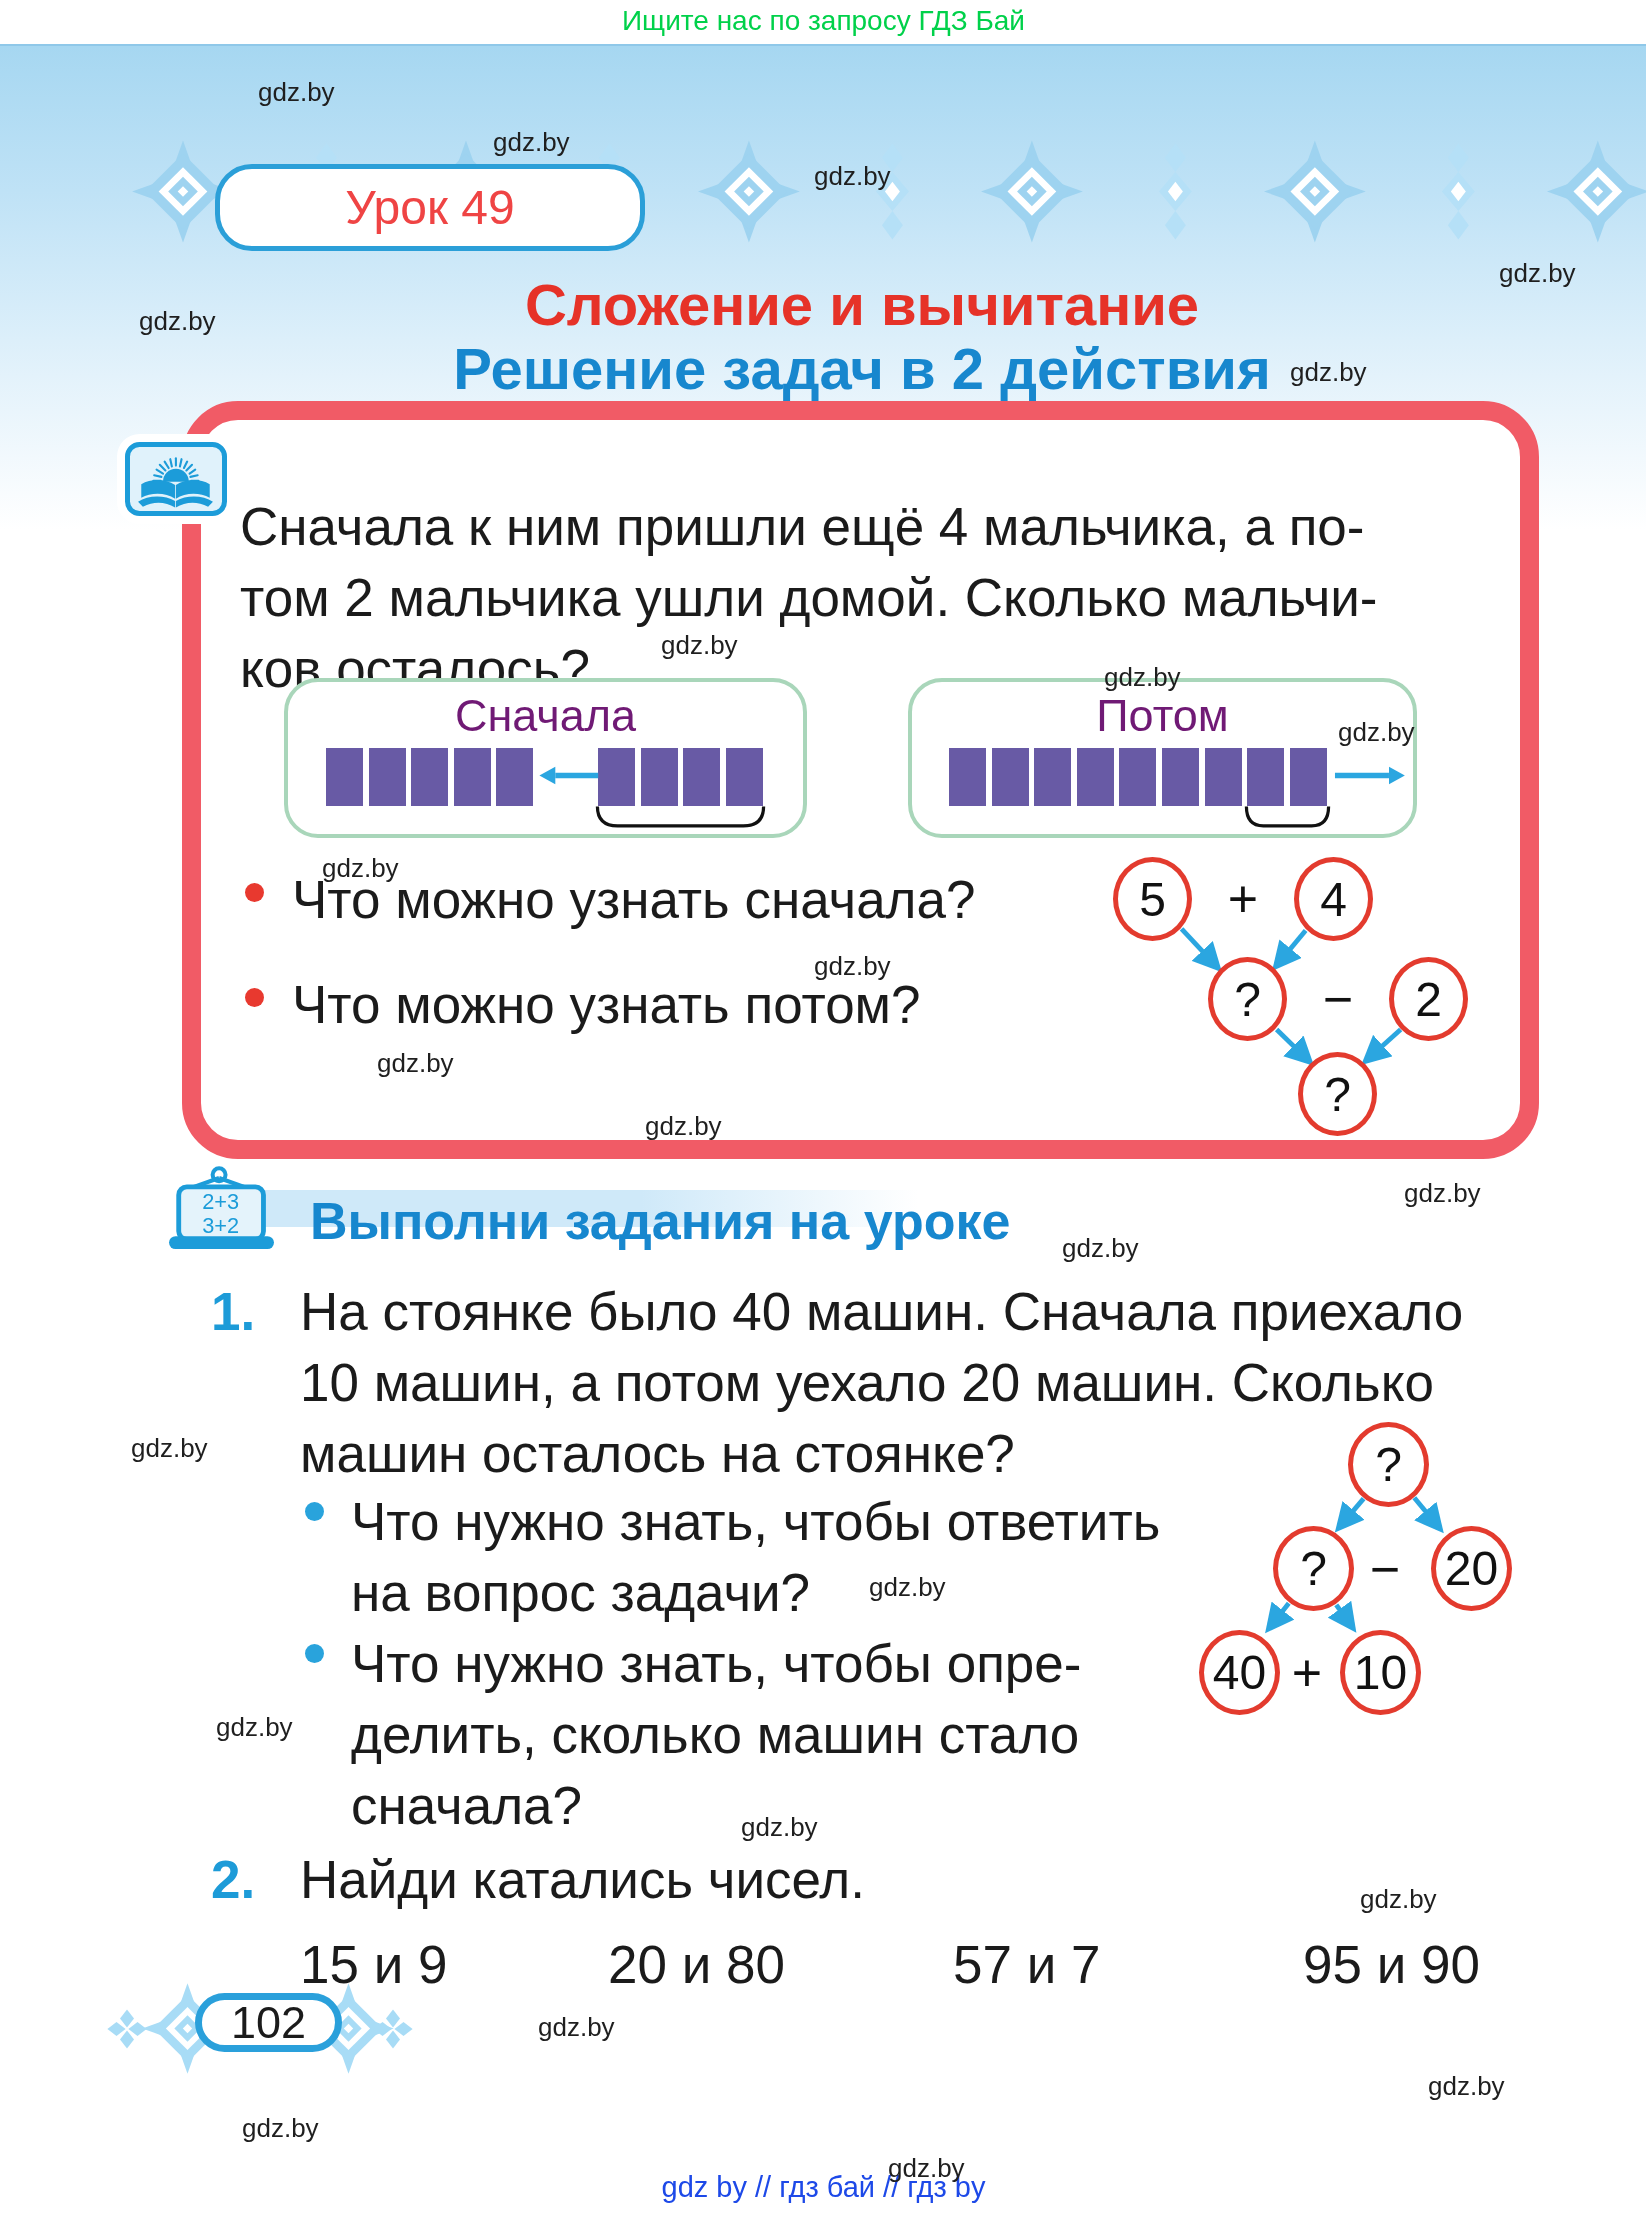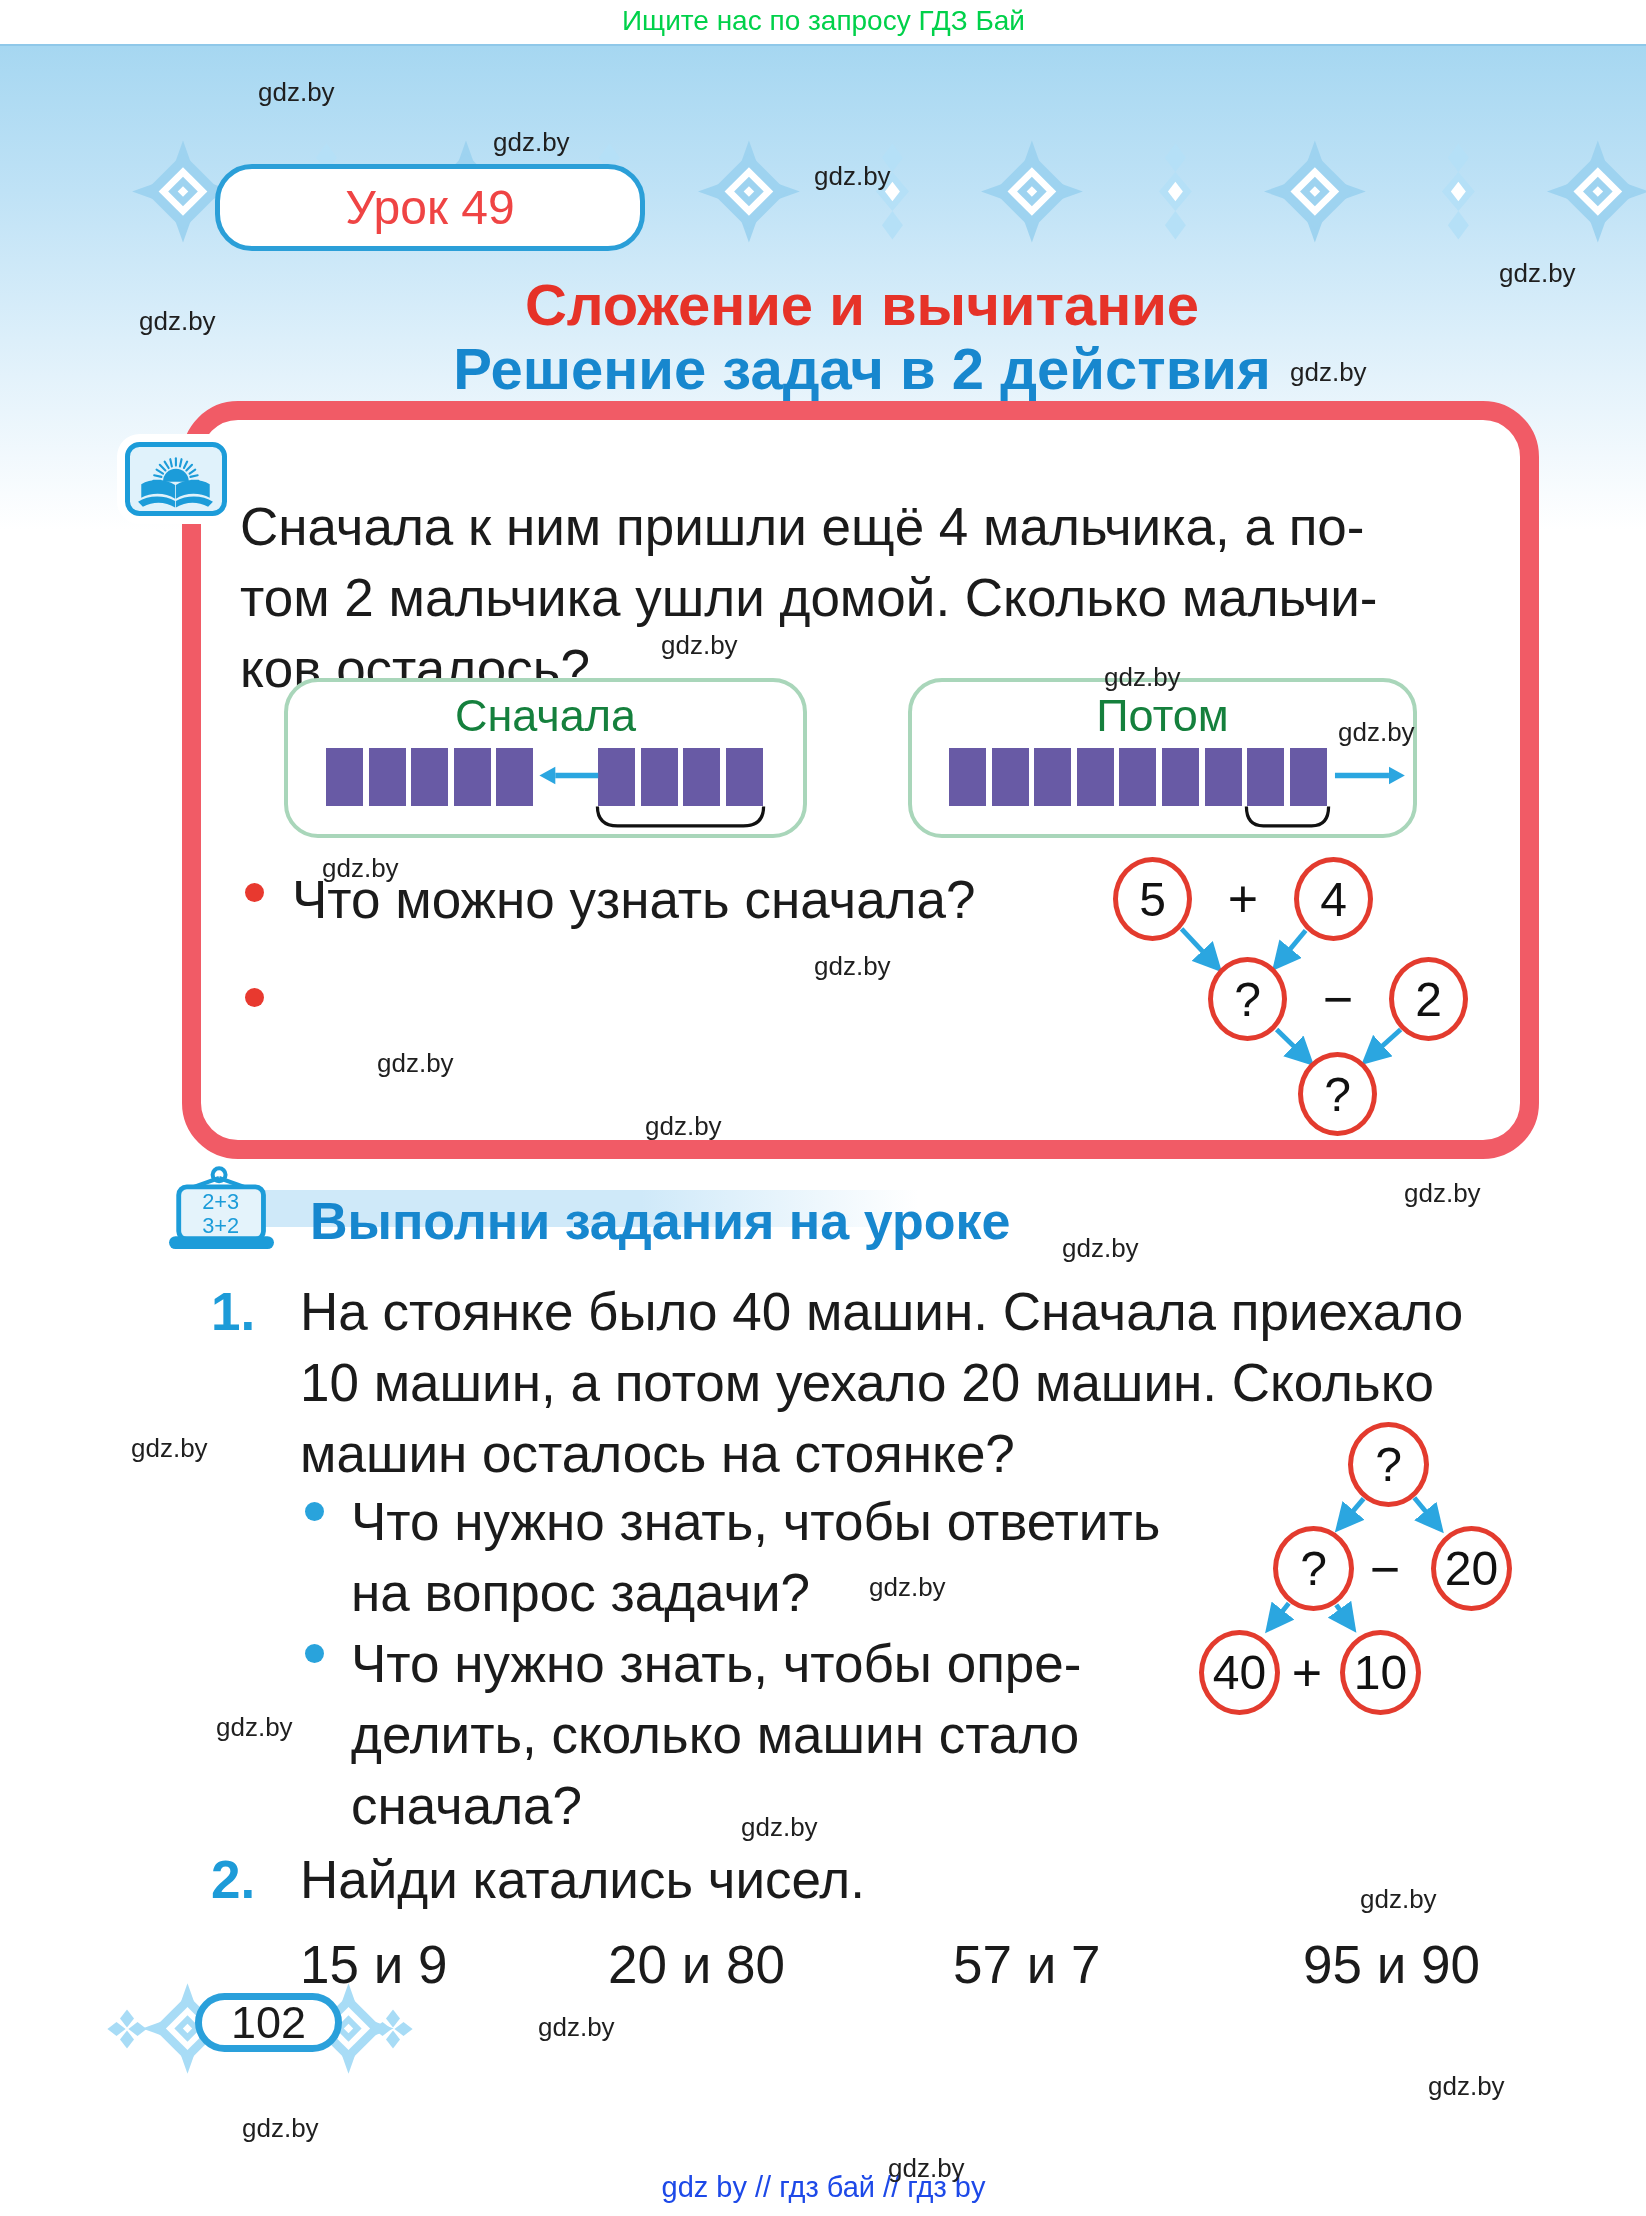--- a/index.html
+++ b/index.html
@@ -23,21 +23,21 @@
   .title-blue{top:335px;color:#1787ce;}
   
   .red-box{position:absolute;left:182px;top:401px;width:1357px;height:758px;
         border:19.3px solid #f15b66;border-radius:56px;background:#fff;box-sizing:border-box;}
   .book-icon{position:absolute;left:125px;top:442px;width:102px;height:74px;background:#e0f2fb;
         border:5.6px solid #1c9cd9;border-radius:14.5px;box-sizing:border-box;
         box-shadow:0 0 0 8px #ffffff;}
   .pline{position:absolute;left:240px;font-size:53px;white-space:nowrap;color:#1b1b1b;}
   
   .gbox{position:absolute;border:4px solid #a9d6ba;border-radius:34px;background:#fff;box-sizing:border-box;}
-  .glabel{position:absolute;left:0;top:8px;width:100%;text-align:center;font-size:45px;color:#15803d;}
+  .glabel{position:absolute;left:0;top:8px;width:100%;text-align:center;font-size:45px;color:#701a75;}
   .sqrow{position:absolute;display:flex;gap:5.6px;}
   .sq{width:37px;height:58px;background:#685aa5;}
   
   .dot{position:absolute;width:19.3px;height:19.3px;border-radius:50%;}
   .dot-red{background:#e8392f;}
   .dot-blue{background:#29a3dc;}
   .btext{position:absolute;font-size:53px;white-space:nowrap;color:#1b1b1b;}
   
   .circle{position:absolute;width:79px;height:84px;border:5.6px solid #e33b2e;border-radius:50%;
         background:#fff;box-sizing:border-box;display:flex;align-items:center;justify-content:center;
@@ -194,20 +194,21 @@
     <path d="M3,3 Q3,27 24,27 L84,27 Q105,27 105,3" stroke="#111" stroke-width="4" fill="none"></path>
   </svg>
   <svg class="arrowsvg" style="left:1333px;top:762px" width="77" height="27" viewBox="0 0 96 34">
     <line x1="2" y1="17" x2="70" y2="17" stroke="#2ba6e0" stroke-width="7"></line>
     <polygon points="70,6 70,28 90,17" fill="#2ba6e0"></polygon>
   </svg>
 
   <div class="dot dot-red" style="left:245px;top:883px"></div>
   <div class="btext" style="left:292px;top:869px">Что можно узнать сначала?</div>
   <div class="dot dot-red" style="left:245px;top:988px"></div>
+  <div class="btext" style="left:292px;top:974px">Что можно узнать потом?</div>
 
   <svg class="arrowsvg" style="left:1104px;top:854px" width="371" height="298" viewBox="0 0 460 370">
     <defs>
       <marker id="ah" markerWidth="6" markerHeight="6" refX="4" refY="3" orient="auto">
         <polygon points="0,0 6,3 0,6" fill="#2ba6e0"></polygon>
       </marker>
     </defs>
     <g stroke="#2ba6e0" stroke-width="6" marker-end="url(#ah)">
       <line x1="96" y1="93" x2="138" y2="138"></line>
       <line x1="250" y1="95" x2="216" y2="136"></line>

